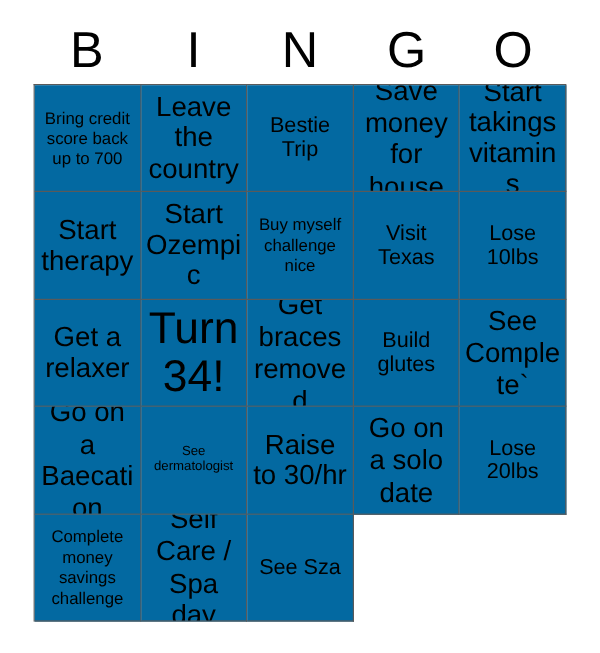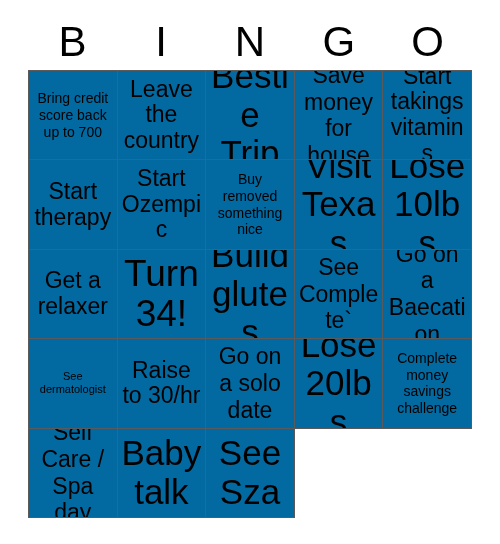--- a/index.html
+++ b/index.html
@@ -67,21 +67,21 @@
   .cell-text {
     display: block;
     width: 100%;
     line-height: 1.14;
     color: #000000;
     word-wrap: break-word;
     font-family: "Liberation Sans", sans-serif;
   }
   
   .sz-xxl .cell-text { font-size: 37px; line-height: 1.08; }
-  .sz-xl  .cell-text { font-size: 35px; line-height: 1.10; }
+  .sz-xl  .cell-text { font-size: 18px; line-height: 1.10; }
   .sz-lg  .cell-text { font-size: 23px; line-height: 1.12; }
   .sz-md  .cell-text { font-size: 23px; line-height: 1.16; }
   .sz-sm  .cell-text { font-size: 14px; line-height: 1.20; }
   .sz-xs  .cell-text { font-size: 11px; line-height: 1.22; }
 </style>
 </head>
 <body>
 
 <div class="card">
 
@@ -110,34 +110,37 @@
     <div class="cell sz-lg">
         <span class="cell-text">Start takings vitamins</span>
       </div>
     <div class="cell sz-lg">
         <span class="cell-text">Start therapy</span>
       </div>
     <div class="cell sz-lg">
         <span class="cell-text">Start Ozempic</span>
       </div>
     <div class="cell sz-sm">
-        <span class="cell-text">Buy removed something nice</span>
+        <span class="cell-text">Buy myself challenge nice</span>
       </div>
     <div class="cell sz-xl">
         <span class="cell-text">Visit Texas</span>
       </div>
 
     <div class="cell sz-xl">
         <span class="cell-text">Lose 10lbs</span>
       </div>
     <div class="cell sz-lg">
         <span class="cell-text">Get a relaxer</span>
       </div>
     <div class="cell sz-xxl">
         <span class="cell-text">Turn 34!</span>
+      </div>
+    <div class="cell sz-md">
+        <span class="cell-text">Get braces removed</span>
       </div>
     <div class="cell sz-xl">
         <span class="cell-text">Build glutes</span>
       </div>
 
     <div class="cell sz-md">
         <span class="cell-text">See Complete`</span>
       </div>
     <div class="cell sz-md">
         <span class="cell-text">Go on a Baecation</span>
@@ -155,20 +158,17 @@
     <div class="cell sz-xl">
         <span class="cell-text">Lose 20lbs</span>
       </div>
     <div class="cell sz-sm">
         <span class="cell-text">Complete money savings challenge</span>
       </div>
     <div class="cell sz-md">
         <span class="cell-text">Self Care / Spa day</span>
       </div>
     <div class="cell sz-xl">
-        <span class="cell-text">Baby talk</span>
-      </div>
-    <div class="cell sz-xl">
         <span class="cell-text">See Sza</span>
       </div>
   </div>
 
 </div>
 
 </body></html>

